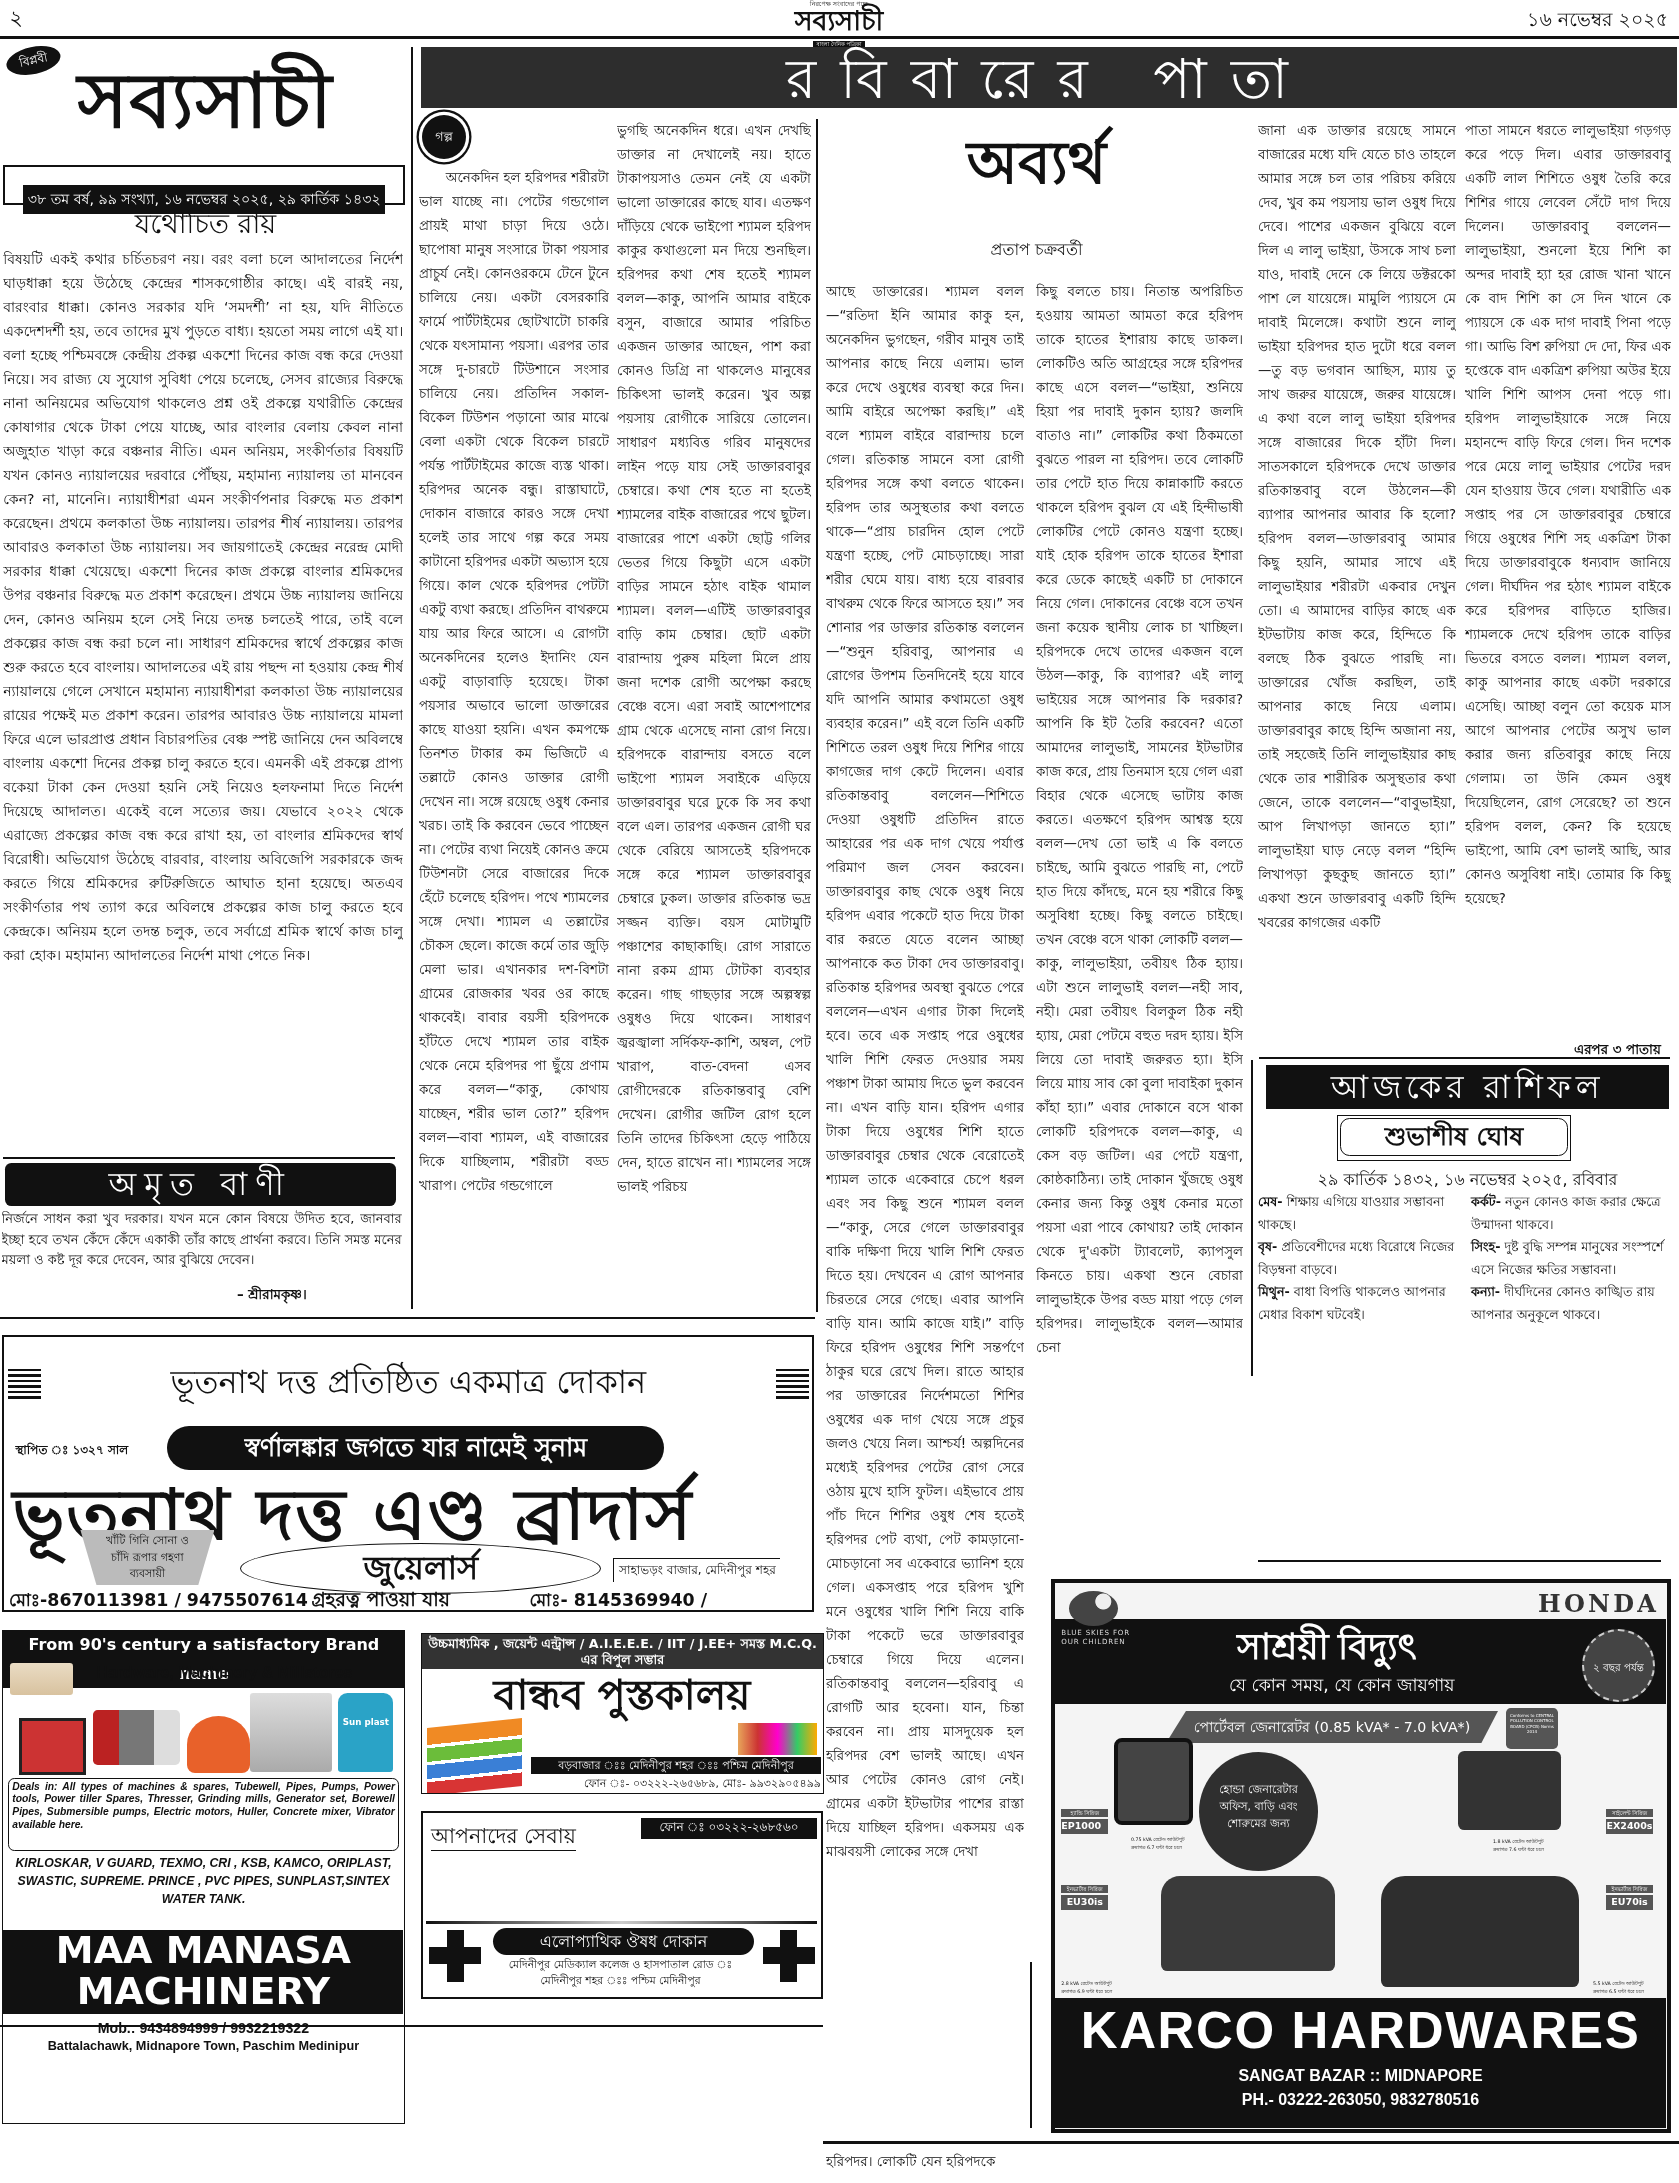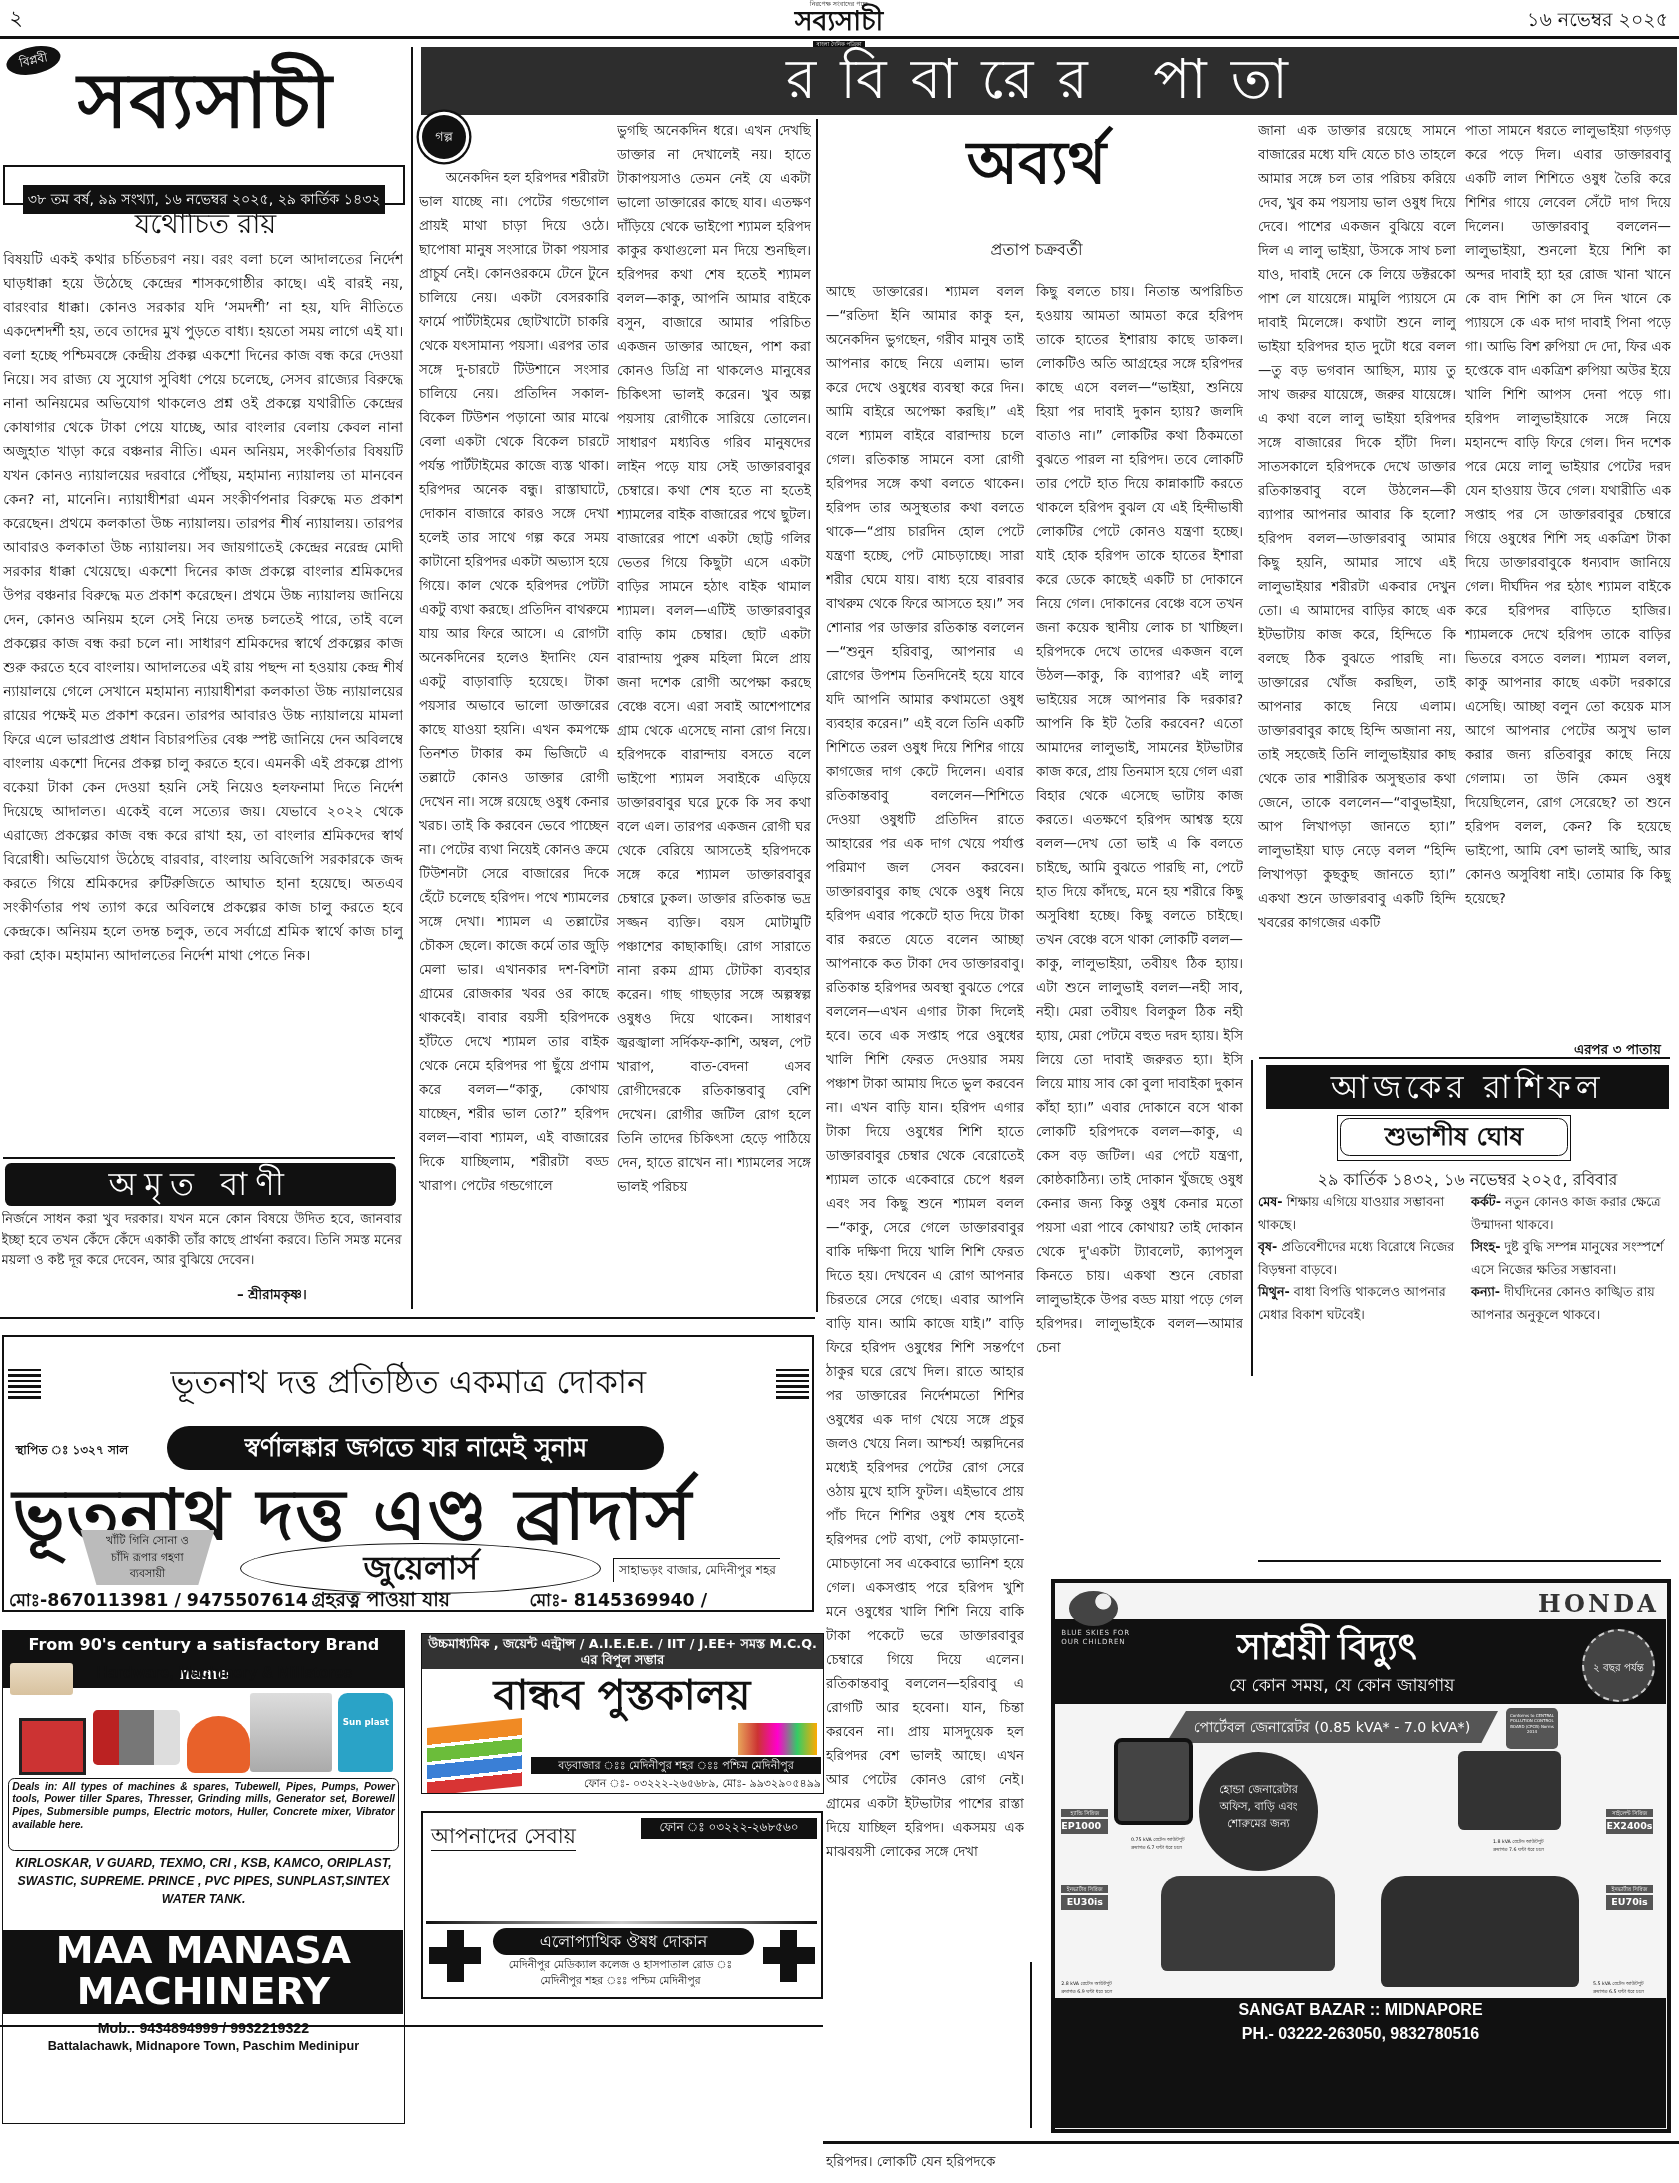--- a/index.html
+++ b/index.html
@@ -36,21 +36,21 @@
 <div class="hr" style="left:3.2px;top:1157px;width:392px;height:1.6px"></div>
 <div class="abs center" style="left:4.7px;top:1163px;width:391px;height:43px;background:#111;border-radius:6.3px">
   <span style="color:#fff;font-size:32px;line-height:43px;letter-spacing:8px;font-family:'DejaVu Serif',serif">অমৃত বাণী</span>
 </div>
 <div class="abs txt" style="left:1.6px;top:1209px;width:400px;height:73px;font-size:13px;line-height:20.6px">নির্জনে সাধন করা খুব দরকার। যখন মনে কোন বিষয়ে উদিত হবে, জানবার ইচ্ছা হবে তখন কেঁদে কেঁদে একাকী তাঁর কাছে প্রার্থনা করবে। তিনি সমস্ত মনের ময়লা ও কষ্ট দূর করে দেবেন, আর বুঝিয়ে দেবেন।</div>
 <div class="abs" style="left:237px;top:1285px;font-size:13.4px;font-weight:bold">– শ্রীরামকৃষ্ণ।</div>
 
 <div class="vr" style="left:411px;top:47px;height:1262px"></div>
 <div class="hr" style="left:0;top:1317px;width:815px;height:2.4px"></div>
 
-<div class="abs" style="left:421px;top:47px;width:1256px;height:68px;background:#2d2d2d">
+<div class="abs" style="left:421px;top:47px;width:1256px;height:61px;background:#2d2d2d">
   <div style="color:#fff;font-size:55px;line-height:65px;text-align:center;letter-spacing:24px;font-family:'DejaVu Serif',serif">রবিবারের পাতা</div>
 </div>
 <div class="abs" style="left:422px;top:115px;width:44px;height:44px;background:#111;border-radius:50%;color:#fff;font-size:12.7px;line-height:44px;text-align:center;box-shadow:0 0 0 3.2px #fff,0 0 0 5.5px #111">
   <span>গল্প</span>
 </div>
 
 <div class="abs txt" style="left:419px;top:166px;width:190px;height:1145px;font-size:13.4px;line-height:24px;text-indent:2em">অনেকদিন হল হরিপদর শরীরটা ভাল যাচ্ছে না। পেটের গন্ডগোল প্রায়ই মাথা চাড়া দিয়ে ওঠে। ছাপোষা মানুষ সংসারে টাকা পয়সার প্রাচুর্য নেই। কোনওরকমে টেনে টুনে চালিয়ে নেয়। একটা বেসরকারি ফার্মে পার্টটাইমের ছোটখাটো চাকরি থেকে যৎসামান্য পয়সা। এরপর তার সঙ্গে দু-চারটে টিউশানে সংসার চালিয়ে নেয়। প্রতিদিন সকাল-বিকেল টিউশন পড়ানো আর মাঝে বেলা একটা থেকে বিকেল চারটে পর্যন্ত পার্টটাইমের কাজে ব্যস্ত থাকা। হরিপদর অনেক বন্ধু। রাস্তাঘাটে, দোকান বাজারে কারও সঙ্গে দেখা হলেই তার সাথে গল্প করে সময় কাটানো হরিপদর একটা অভ্যাস হয়ে গিয়ে। কাল থেকে হরিপদর পেটটা একটু ব্যথা করছে। প্রতিদিন বাথরুমে যায় আর ফিরে আসে। এ রোগটা অনেকদিনের হলেও ইদানিং যেন একটু বাড়াবাড়ি হয়েছে। টাকা পয়সার অভাবে ভালো ডাক্তারের কাছে যাওয়া হয়নি। এখন কমপক্ষে তিনশত টাকার কম ভিজিটে এ তল্লাটে কোনও ডাক্তার রোগী দেখেন না। সঙ্গে রয়েছে ওষুধ কেনার খরচ। তাই কি করবেন ভেবে পাচ্ছেন না। পেটের ব্যথা নিয়েই কোনও ক্রমে টিউশনটা সেরে বাজারের দিকে হেঁটে চলেছে হরিপদ। পথে শ্যামলের সঙ্গে দেখা। শ্যামল এ তল্লাটের চৌকস ছেলে। কাজে কর্মে তার জুড়ি মেলা ভার। এখানকার দশ-বিশটা গ্রামের রোজকার খবর ওর কাছে থাকবেই। বাবার বয়সী হরিপদকে হাঁটতে দেখে শ্যামল তার বাইক থেকে নেমে হরিপদর পা ছুঁয়ে প্রণাম করে বলল—“কাকু, কোথায় যাচ্ছেন, শরীর ভাল তো?” হরিপদ বলল—বাবা শ্যামল, এই বাজারের দিকে যাচ্ছিলাম, শরীরটা বড্ড খারাপ। পেটের গন্ডগোলে</div>
 <div class="abs txt" style="left:617px;top:119px;width:194px;height:1193px;font-size:13.4px;line-height:24px">ভুগছি অনেকদিন ধরে। এখন দেখছি ডাক্তার না দেখালেই নয়। হাতে টাকাপয়সাও তেমন নেই যে একটা ভালো ডাক্তারের কাছে যাব। এতক্ষণ দাঁড়িয়ে থেকে ভাইপো শ্যামল হরিপদ কাকুর কথাগুলো মন দিয়ে শুনছিল। হরিপদর কথা শেষ হতেই শ্যামল বলল—কাকু, আপনি আমার বাইকে বসুন, বাজারে আমার পরিচিত একজন ডাক্তার আছেন, পাশ করা কোনও ডিগ্রি না থাকলেও মানুষের চিকিৎসা ভালই করেন। খুব অল্প পয়সায় রোগীকে সারিয়ে তোলেন। সাধারণ মধ্যবিত্ত গরিব মানুষদের লাইন পড়ে যায় সেই ডাক্তারবাবুর চেম্বারে। কথা শেষ হতে না হতেই শ্যামলের বাইক বাজারের পথে ছুটল। বাজারের পাশে একটা ছোট্ট গলির ভেতর গিয়ে কিছুটা এসে একটা বাড়ির সামনে হঠাৎ বাইক থামাল শ্যামল। বলল—এটিই ডাক্তারবাবুর বাড়ি কাম চেম্বার। ছোট একটা বারান্দায় পুরুষ মহিলা মিলে প্রায় জনা দশেক রোগী অপেক্ষা করছে বেঞ্চে বসে। এরা সবাই আশেপাশের গ্রাম থেকে এসেছে নানা রোগ নিয়ে। হরিপদকে বারান্দায় বসতে বলে ভাইপো শ্যামল সবাইকে এড়িয়ে ডাক্তারবাবুর ঘরে ঢুকে কি সব কথা বলে এল। তারপর একজন রোগী ঘর থেকে বেরিয়ে আসতেই হরিপদকে সঙ্গে করে শ্যামল ডাক্তারবাবুর চেম্বারে ঢুকল। ডাক্তার রতিকান্ত ভদ্র সজ্জন ব্যক্তি। বয়স মোটামুটি পঞ্চাশের কাছাকাছি। রোগ সারাতে নানা রকম গ্রাম্য টোটকা ব্যবহার করেন। গাছ গাছড়ার সঙ্গে অল্পস্বল্প ওষুধও দিয়ে থাকেন। সাধারণ জ্বরজ্বালা সর্দিকফ-কাশি, অম্বল, পেট খারাপ, বাত-বেদনা এসব রোগীদেরকে রতিকান্তবাবু বেশি দেখেন। রোগীর জটিল রোগ হলে তিনি তাদের চিকিৎসা হেড়ে পাঠিয়ে দেন, হাতে রাখেন না। শ্যামলের সঙ্গে ভালই পরিচয়</div>
 <div class="vr" style="left:816px;top:119px;height:1193px;width:1.6px"></div>
 
@@ -209,17 +209,18 @@
   <div class="abs" style="left:551px;top:302px;width:47px">
     <div style="background:#555;color:#fff;font-size:5.5px;text-align:center;line-height:8px">ইনভার্টার সিরিজ</div>
     <div style="background:#555;color:#fff;font-size:9.5px;font-weight:bold;text-align:center;line-height:14.2px;margin-top:2.4px">EU70is</div>
   </div>
   <div class="abs" style="left:538px;top:397px;font-size:4.7px;line-height:8px">
     <div>5.5 kVA রেটেড আউটপুট</div>
     <div>ক্রমাগত 6.5 ঘণ্টা ধরে চলে</div>
   </div>
 
   <div class="abs center" style="left:0;top:415px;width:611px;height:130px;background:#111;color:#fff">
+    <div style="font-size:51px;font-weight:bold;line-height:66px;letter-spacing:1.6px;font-family:'Liberation Sans',sans-serif">KARCO HARDWARES</div>
     <div style="font-size:16px;font-weight:bold;line-height:24px;font-family:'Liberation Sans',sans-serif">SANGAT BAZAR :: MIDNAPORE</div>
     <div style="font-size:16px;font-weight:bold;line-height:24px;font-family:'Liberation Sans',sans-serif">PH.- 03222-263050, 9832780516</div>
   </div>
 </div>
 
 
 </body></html>

